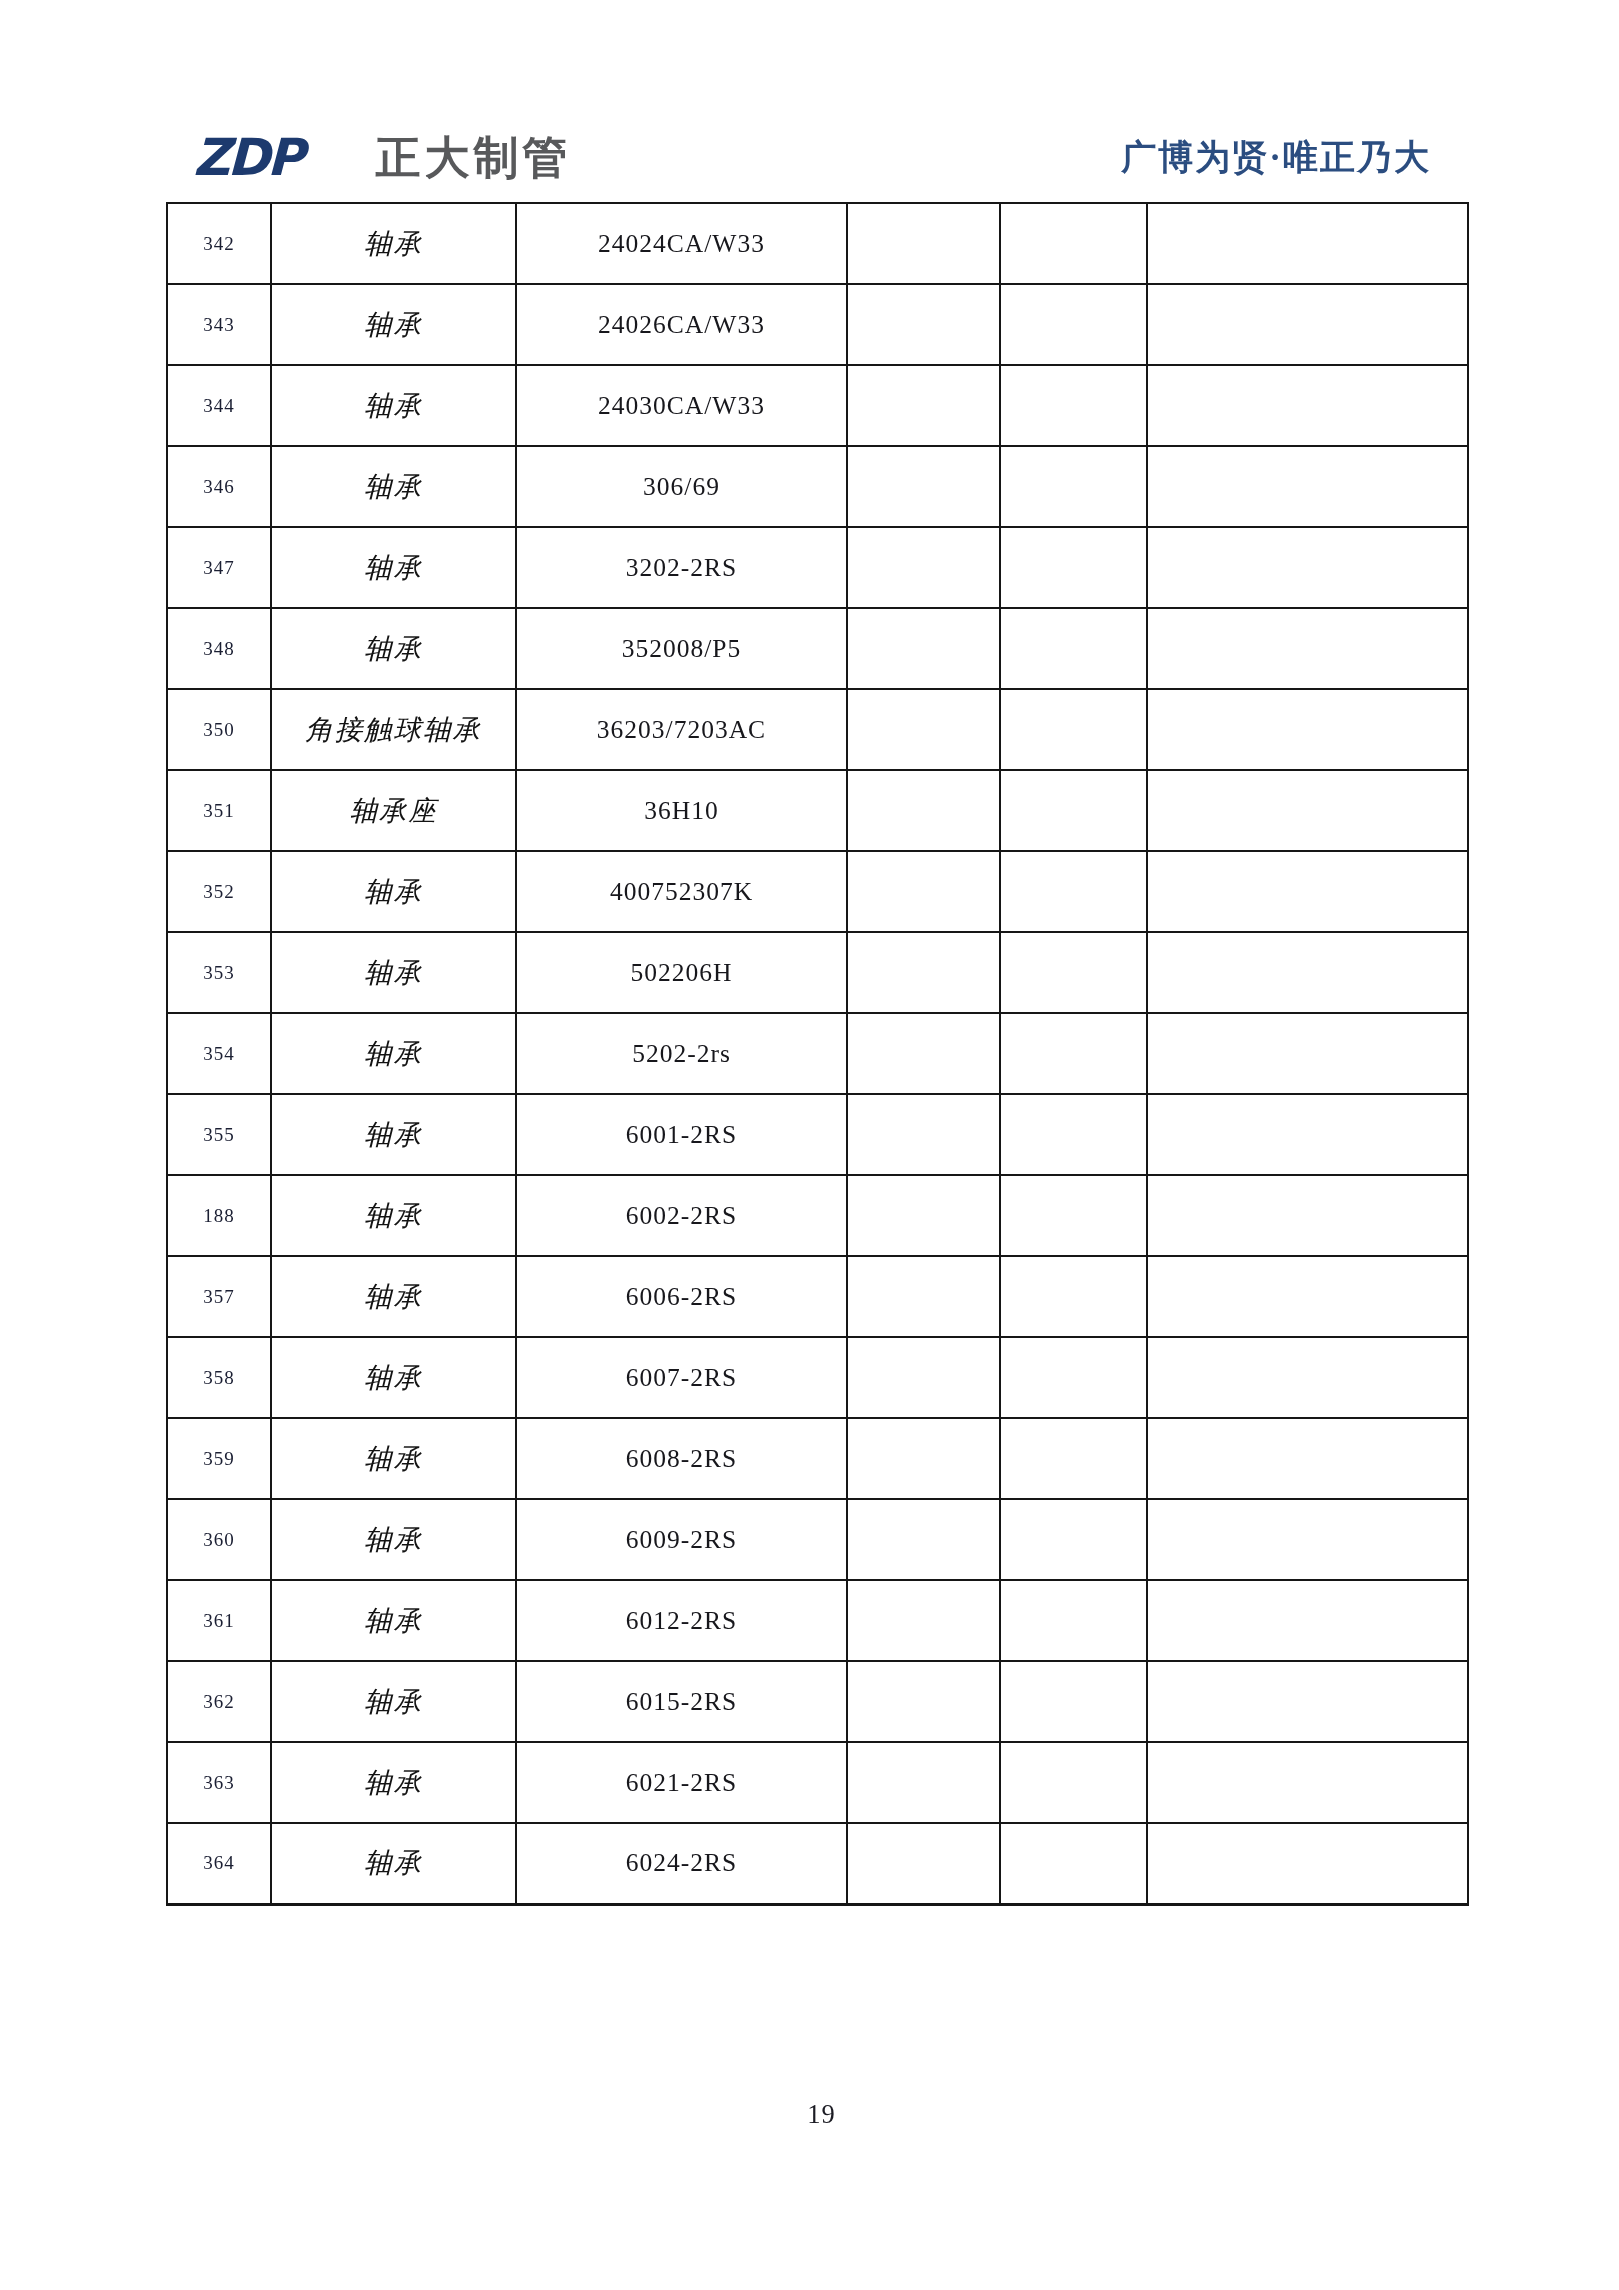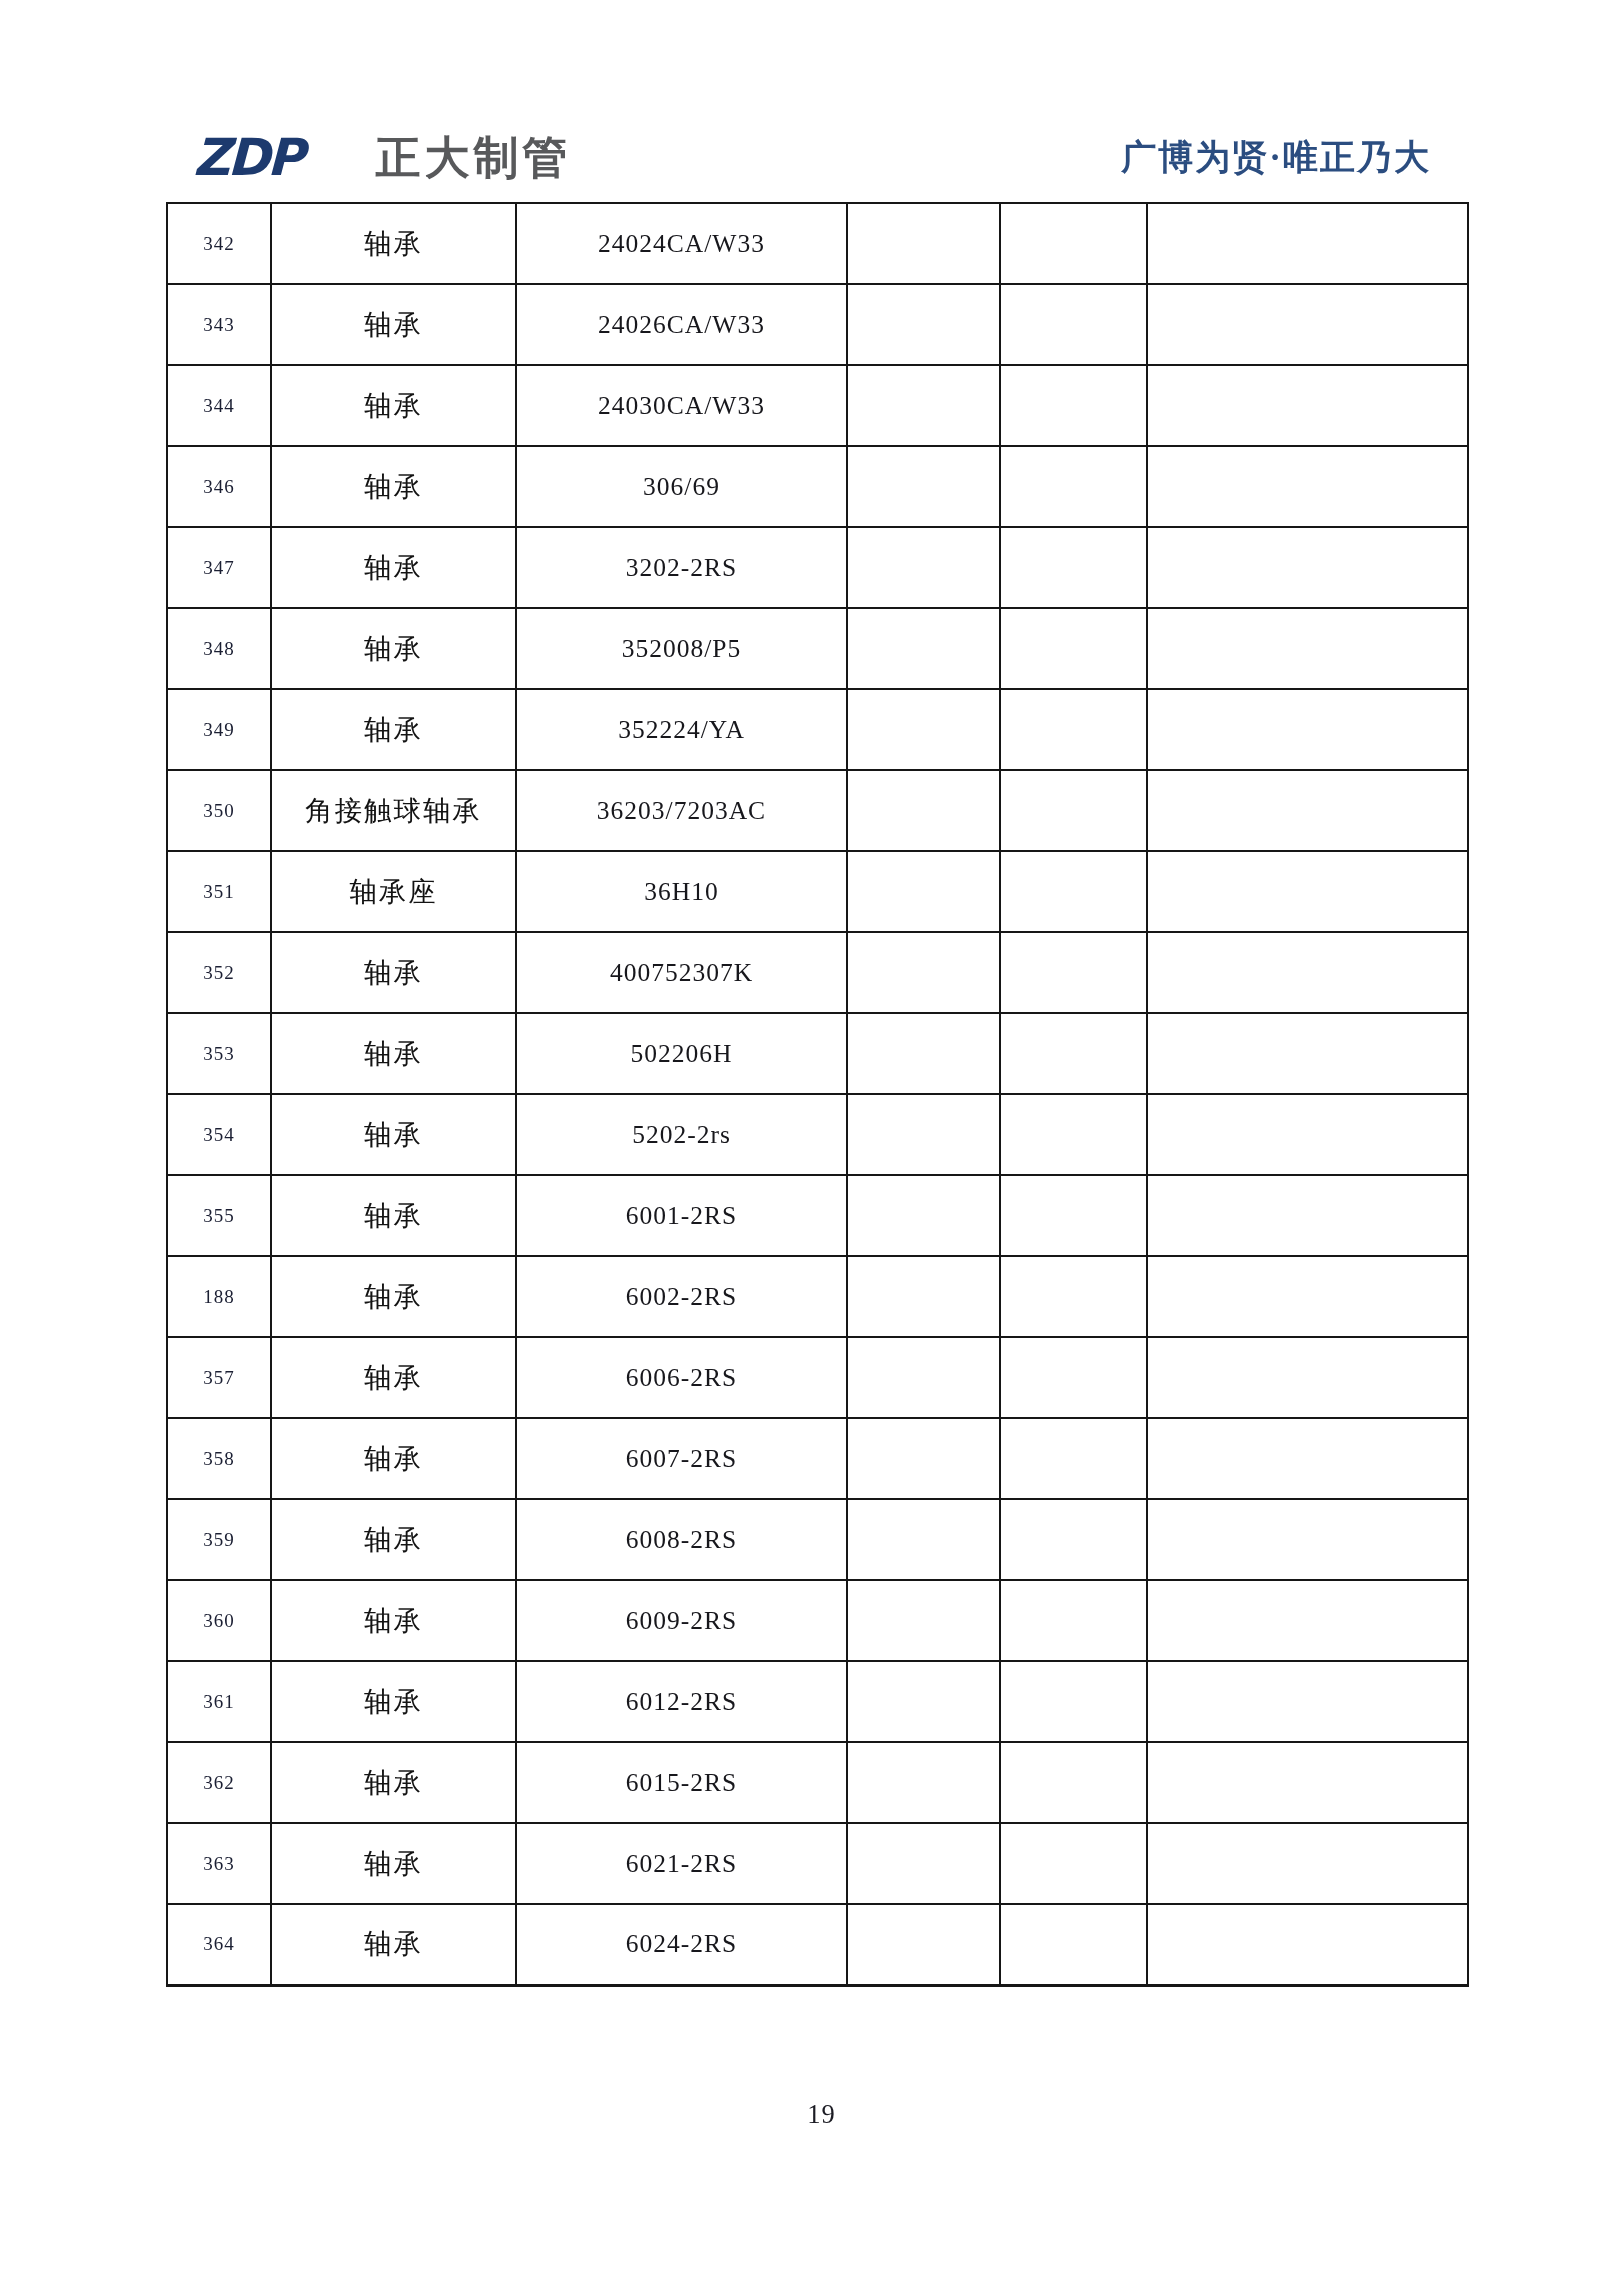--- a/index.html
+++ b/index.html
@@ -82,20 +82,21 @@
   }
   td.cell-no {
     font-size:19px;
     color:#1b1f33;
     letter-spacing:1px;
   }
   td.cell-name {
     font-size:27.4px;
     color:#131313;
     letter-spacing:2px;
+    font-style:italic;
   }
   td.cell-model {
     font-size:25.5px;
     color:#17171c;
     letter-spacing:1px;
   }
 
   
   .page-number {
     position:absolute;
@@ -173,28 +174,20 @@
   </tr>
         <tr>
     <td class="cell-no">348</td>
     <td class="cell-name">轴承</td>
     <td class="cell-model">352008/P5</td>
     <td class="cell-blank"></td>
     <td class="cell-blank"></td>
     <td class="cell-blank"></td>
   </tr>
         <tr>
-    <td class="cell-no">349</td>
-    <td class="cell-name">轴承</td>
-    <td class="cell-model">352224/YA</td>
-    <td class="cell-blank"></td>
-    <td class="cell-blank"></td>
-    <td class="cell-blank"></td>
-  </tr>
-        <tr>
     <td class="cell-no">350</td>
     <td class="cell-name">角接触球轴承</td>
     <td class="cell-model">36203/7203AC</td>
     <td class="cell-blank"></td>
     <td class="cell-blank"></td>
     <td class="cell-blank"></td>
   </tr>
         <tr>
     <td class="cell-no">351</td>
     <td class="cell-name">轴承座</td>

